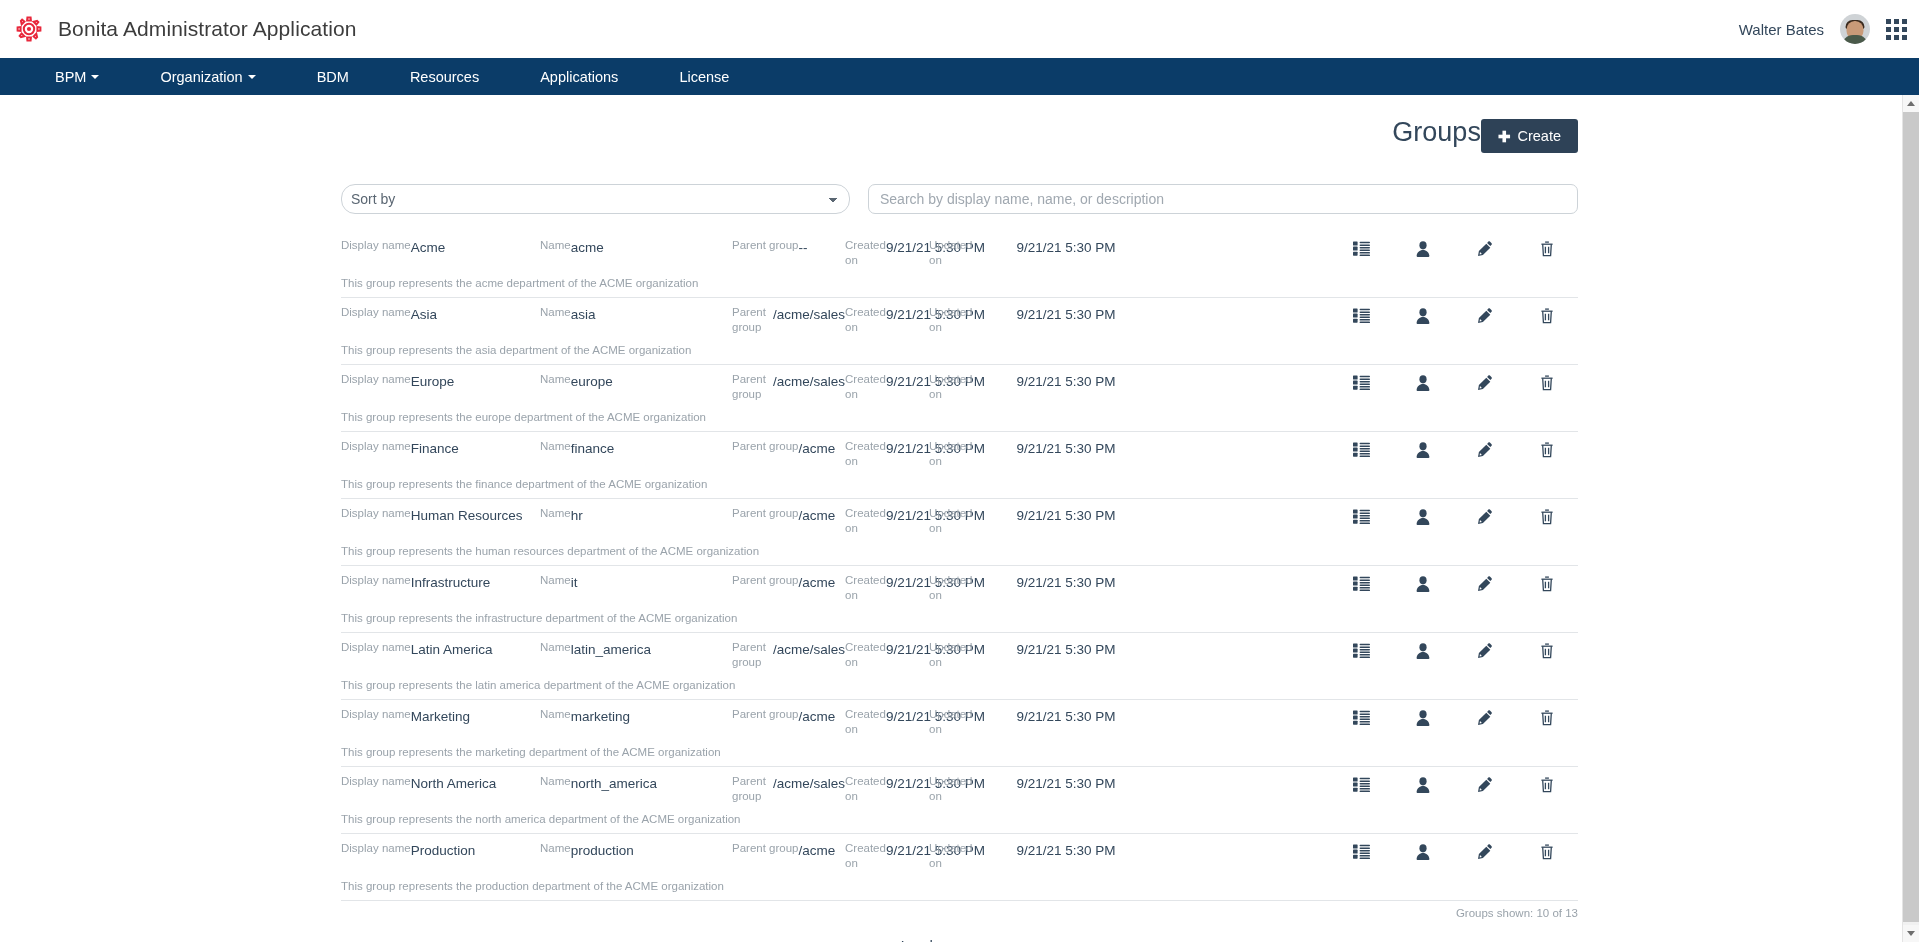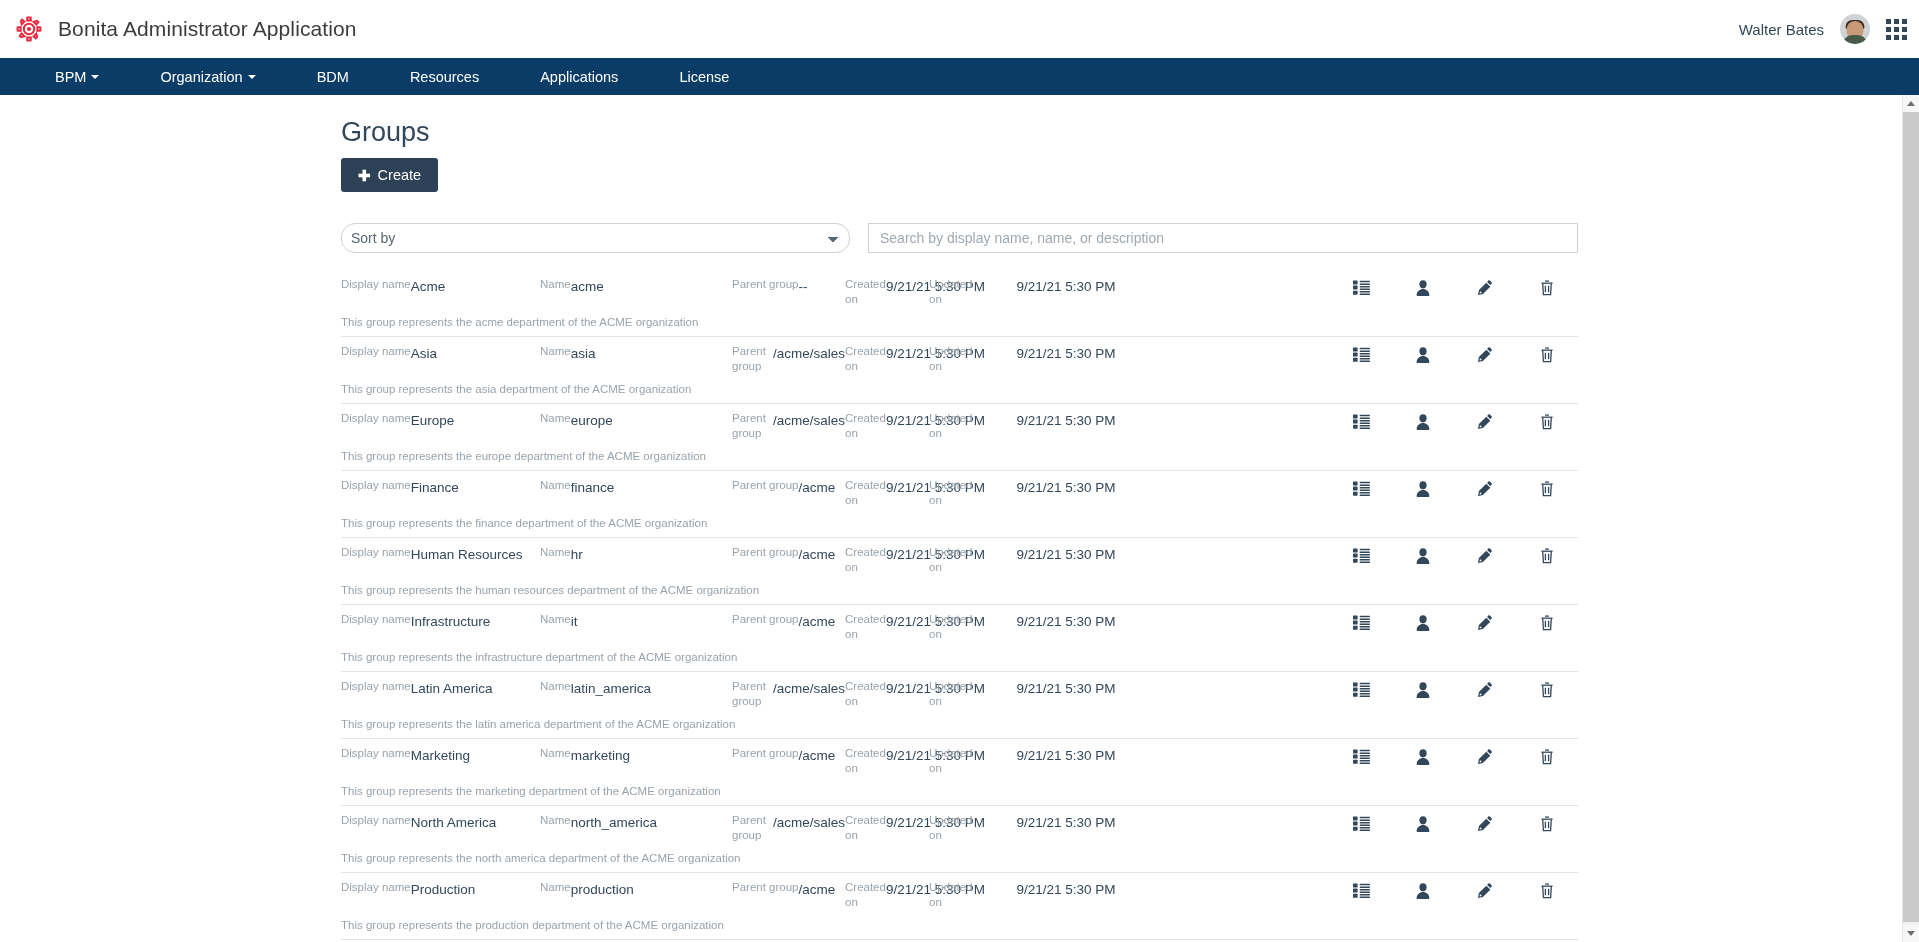--- a/index.html
+++ b/index.html
@@ -133,21 +133,20 @@
     width: 1265px;
     margin: 0 auto;
     padding-top: 14px;
     position: relative;
   }
   .page-head {
     display: flex;
     align-items: flex-start;
     justify-content: flex-end;
     padding: 0 14px 0 14px;
-    flex-direction: column;
   }
   .page-title {
     font-size: 27px;
     color: #33475b;
     font-weight: normal;
     margin: 8px 0 0 0;
   }
   .create-btn {
     background: #2e4257;
     color: #fff;
@@ -193,21 +192,21 @@
       calc(100% - 16px) 13px,
       calc(100% - 11px) 13px;
     background-size: 5px 5px, 5px 5px;
     background-repeat: no-repeat;
     cursor: pointer;
   }
   .searchbox {
     flex: 1;
     height: 30px;
     border: 1px solid #cdd3d8;
-    border-radius: 0;
+    border-radius: 7px;
     background: #fff;
     font-size: 14px;
     font-family: "Liberation Sans", sans-serif;
     color: #33475b;
     padding: 0 11px;
   }
   .searchbox::placeholder { color: #a0a8b0; }
 
   
   .table {

